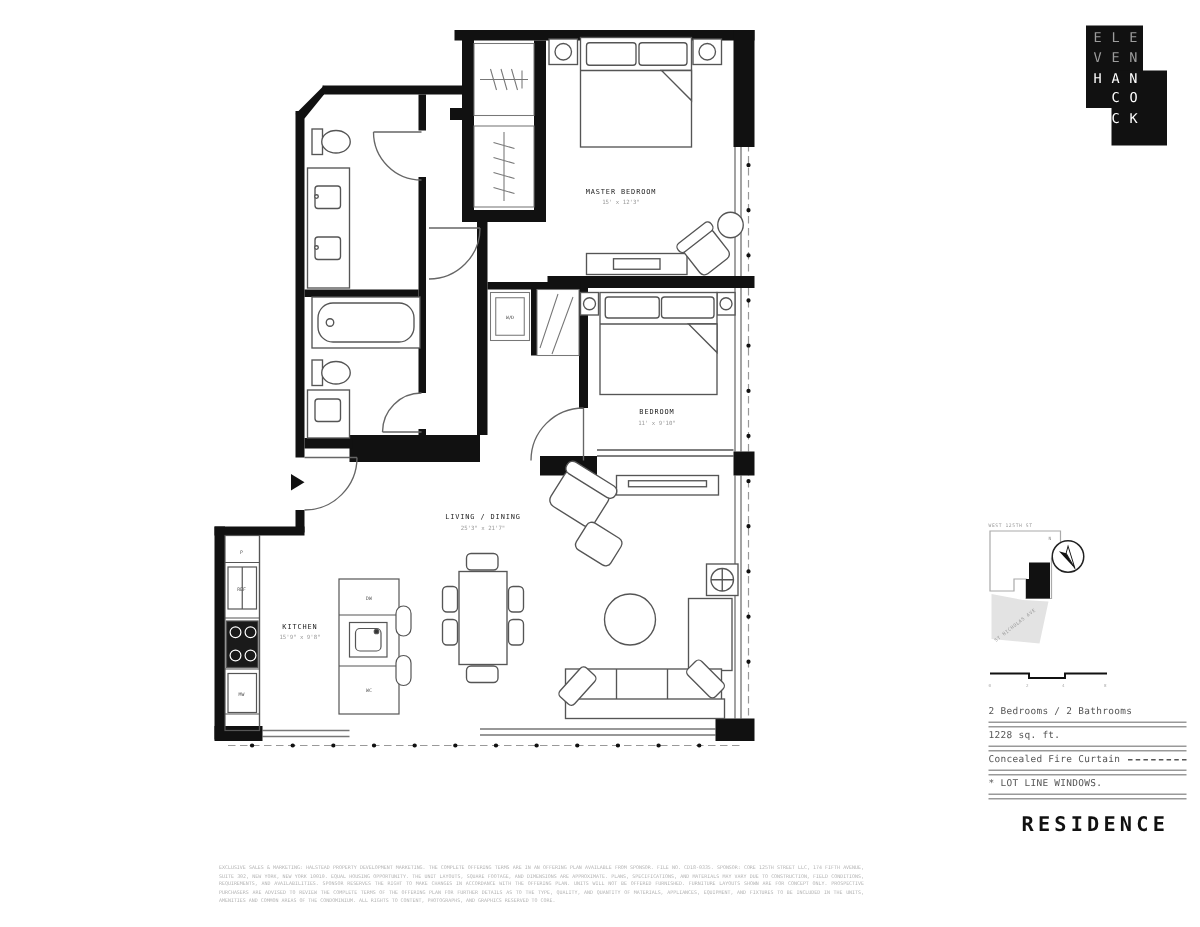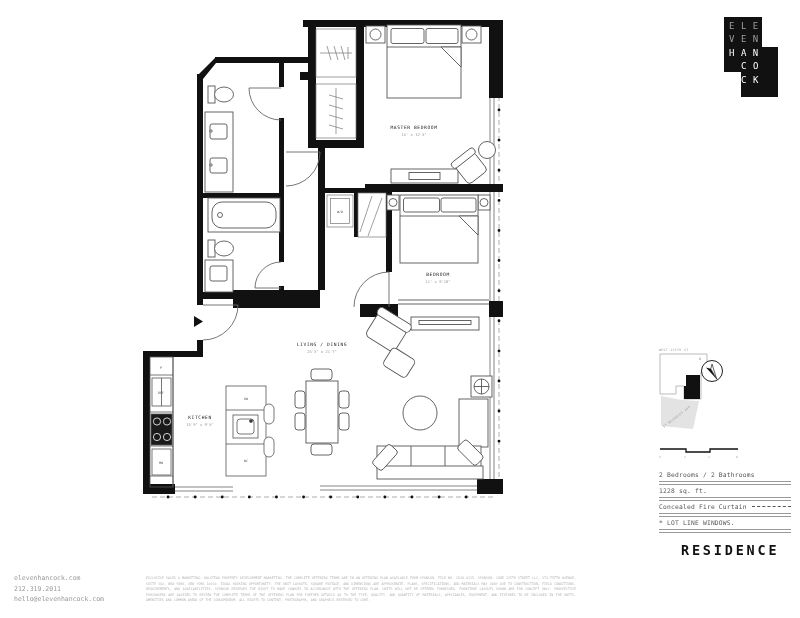--- a/index.html
+++ b/index.html
@@ -314,21 +314,16 @@
       <span>Concealed Fire Curtain</span>
       <span class="dashline"></span>
     </div>
     <div class="rule"></div>
     <div class="spec-text">* LOT LINE WINDOWS.</div>
     <div class="rule"></div>
   </div>
 
   <div class="residence-label">RESIDENCE</div>
 
-  <div class="contact">
-    <div>elevenhancock.com</div>
-    <div>212.319.2011</div>
-    <div>hello@elevenhancock.com</div>
-  </div>
 
   <div class="disclaimer">EXCLUSIVE SALES &amp; MARKETING: HALSTEAD PROPERTY DEVELOPMENT MARKETING. THE COMPLETE OFFERING TERMS ARE IN AN OFFERING PLAN AVAILABLE FROM SPONSOR. FILE NO. CD18-0335. SPONSOR: CORE 125TH STREET LLC, 174 FIFTH AVENUE, SUITE 302, NEW YORK, NEW YORK 10010. EQUAL HOUSING OPPORTUNITY. THE UNIT LAYOUTS, SQUARE FOOTAGE, AND DIMENSIONS ARE APPROXIMATE. PLANS, SPECIFICATIONS, AND MATERIALS MAY VARY DUE TO CONSTRUCTION, FIELD CONDITIONS, REQUIREMENTS, AND AVAILABILITIES. SPONSOR RESERVES THE RIGHT TO MAKE CHANGES IN ACCORDANCE WITH THE OFFERING PLAN. UNITS WILL NOT BE OFFERED FURNISHED. FURNITURE LAYOUTS SHOWN ARE FOR CONCEPT ONLY. PROSPECTIVE PURCHASERS ARE ADVISED TO REVIEW THE COMPLETE TERMS OF THE OFFERING PLAN FOR FURTHER DETAILS AS TO THE TYPE, QUALITY, AND QUANTITY OF MATERIALS, APPLIANCES, EQUIPMENT, AND FIXTURES TO BE INCLUDED IN THE UNITS, AMENITIES AND COMMON AREAS OF THE CONDOMINIUM. ALL RIGHTS TO CONTENT, PHOTOGRAPHS, AND GRAPHICS RESERVED TO CORE.</div>
 
 </div>
 
 </body></html>

